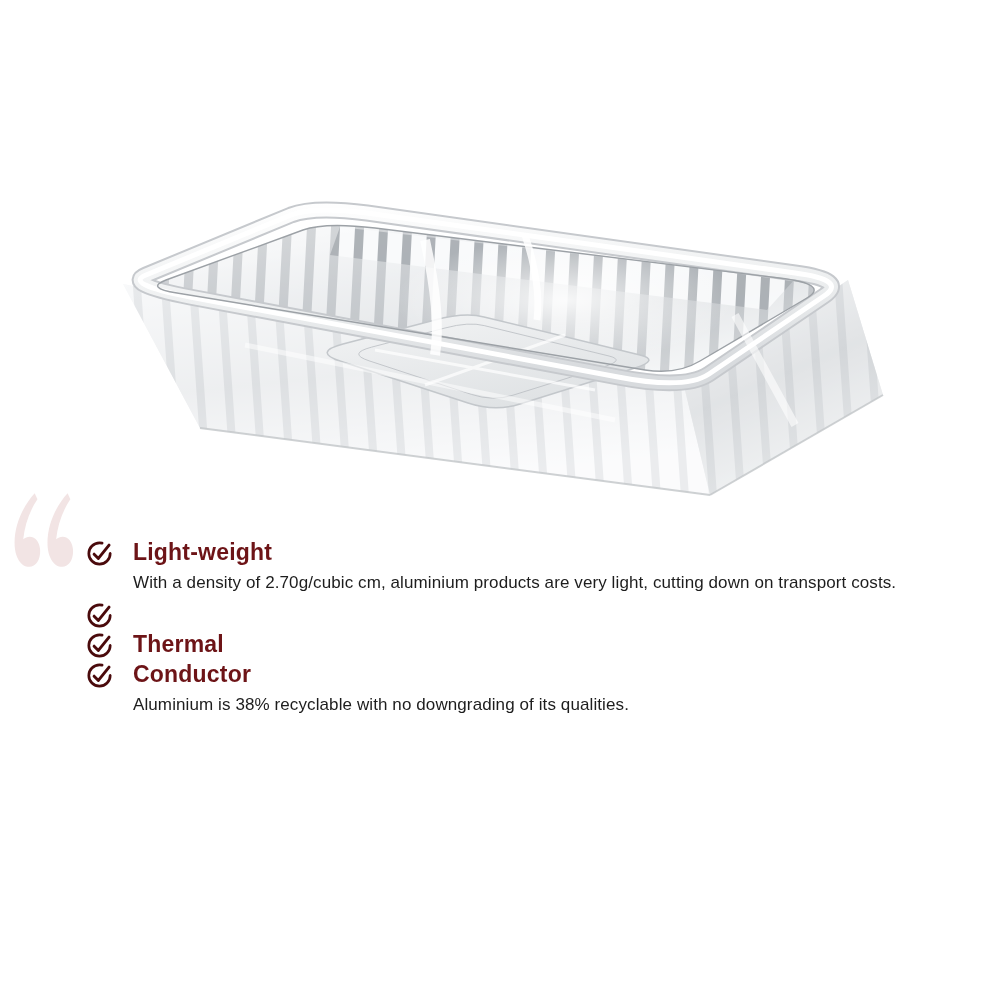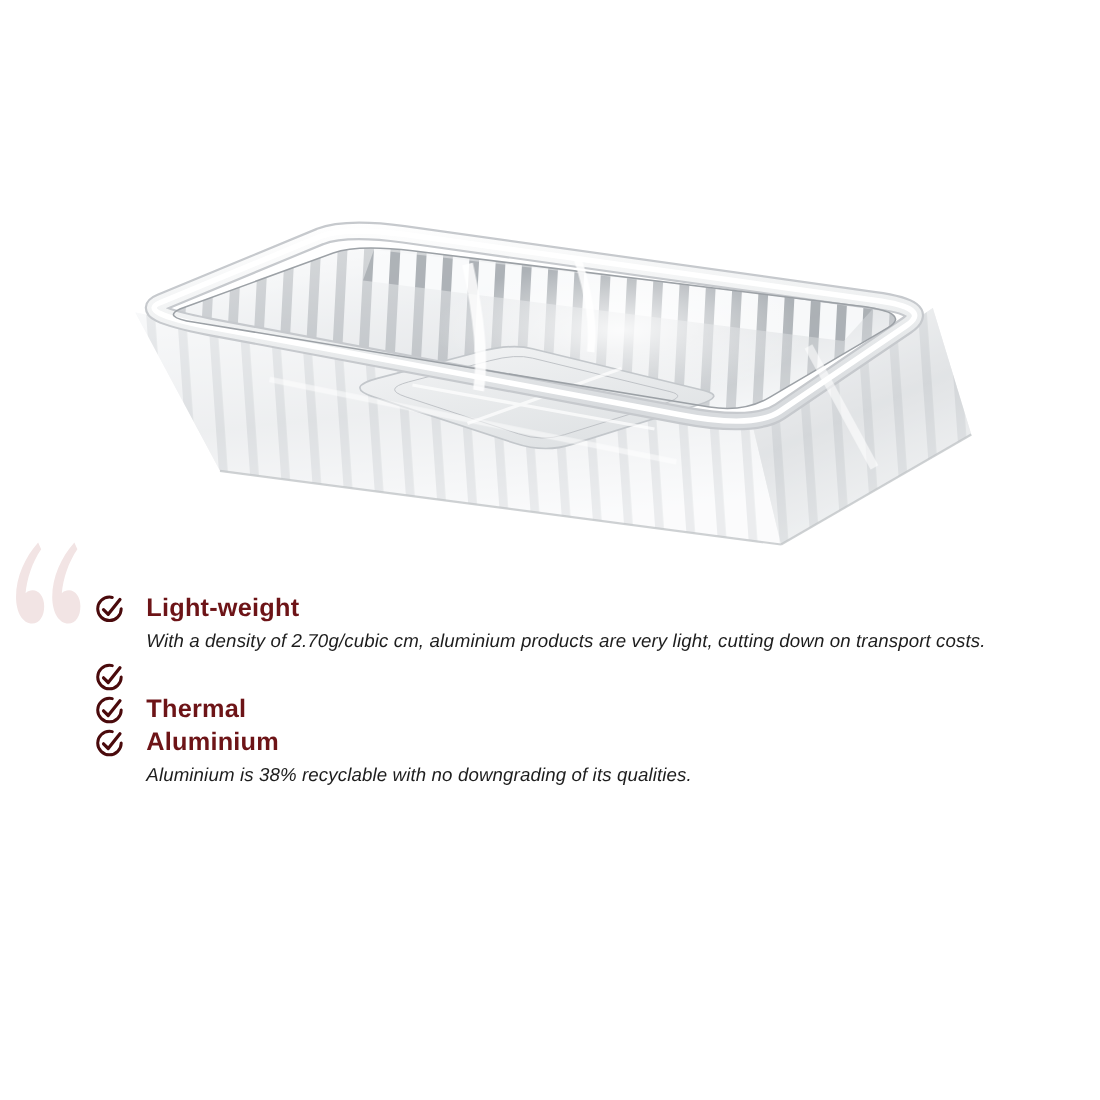--- a/index.html
+++ b/index.html
@@ -13,21 +13,21 @@
   .quote-close { left:890px; top:850px; width:98px;  height:94px; }
 
   .features { position:absolute; left:86px; top:537px; width:882px; }
   .feature  { display:grid; grid-template-columns:47px 1fr; }
   .feature-icon { width:27px; height:27px; margin-top:3px; }
   .feature-title {
     font-size:23px; font-weight:bold; line-height:30px;
     color:#6d1417; letter-spacing:0.2px;
   }
   .feature-desc {
-    font-size:17px; line-height:31.5px; color:#1d1d1d; letter-spacing:0.1px;font-style:italic;
+    font-size:17px; line-height:31.5px; color:#1d1d1d; letter-spacing:0.1px;
   }
 </style>
 </head>
 <body>
 
 <div class="stage">
 
   <svg class="product-photo" viewBox="0 0 810 400" xmlns="http://www.w3.org/2000/svg">
     <defs>
       <linearGradient id="gInterior" x1="0" y1="0" x2="0.75" y2="1">
@@ -155,19 +155,19 @@
         <div class="feature-title">Thermal</div>
       </div>
     </div>
 
     <div class="feature">
       <svg class="feature-icon" viewBox="0 0 24 24" fill="none">
         <circle cx="12" cy="12" r="9.5" stroke="#4a0a0c" stroke-width="2.4" pathLength="100" stroke-dasharray="79 21" stroke-linecap="round"></circle>
         <path d="M7.2,12.6 L11,16.4 L20.5,4.5" stroke="#4a0a0c" stroke-width="2.6" stroke-linecap="round" stroke-linejoin="round"></path>
       </svg>
       <div>
-        <div class="feature-title">Aluminium</div>
+        <div class="feature-title">Conductor</div>
         <div class="feature-desc">Aluminium is 38% recyclable with no downgrading of its qualities.</div>
       </div>
     </div>
 
   </div>
 </div>
 
 </body></html>

